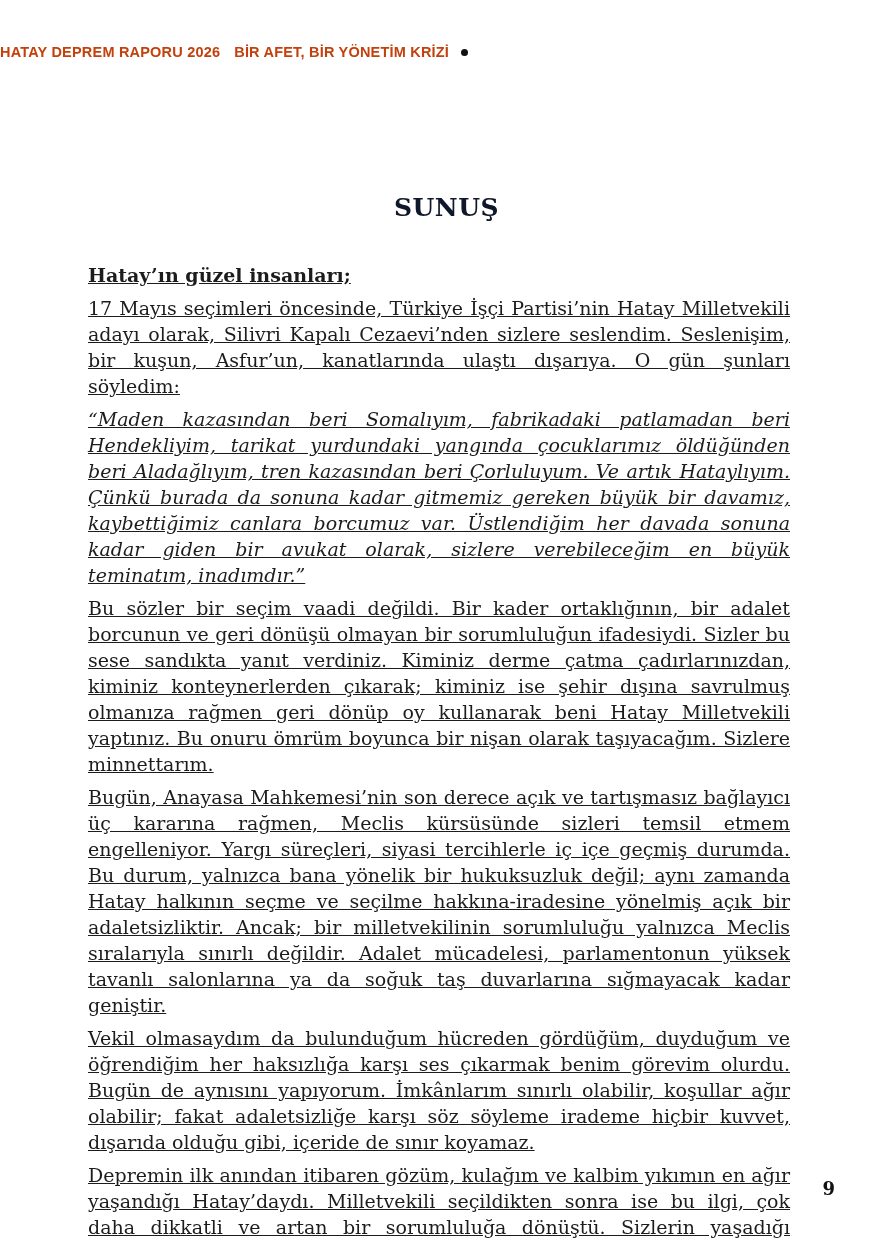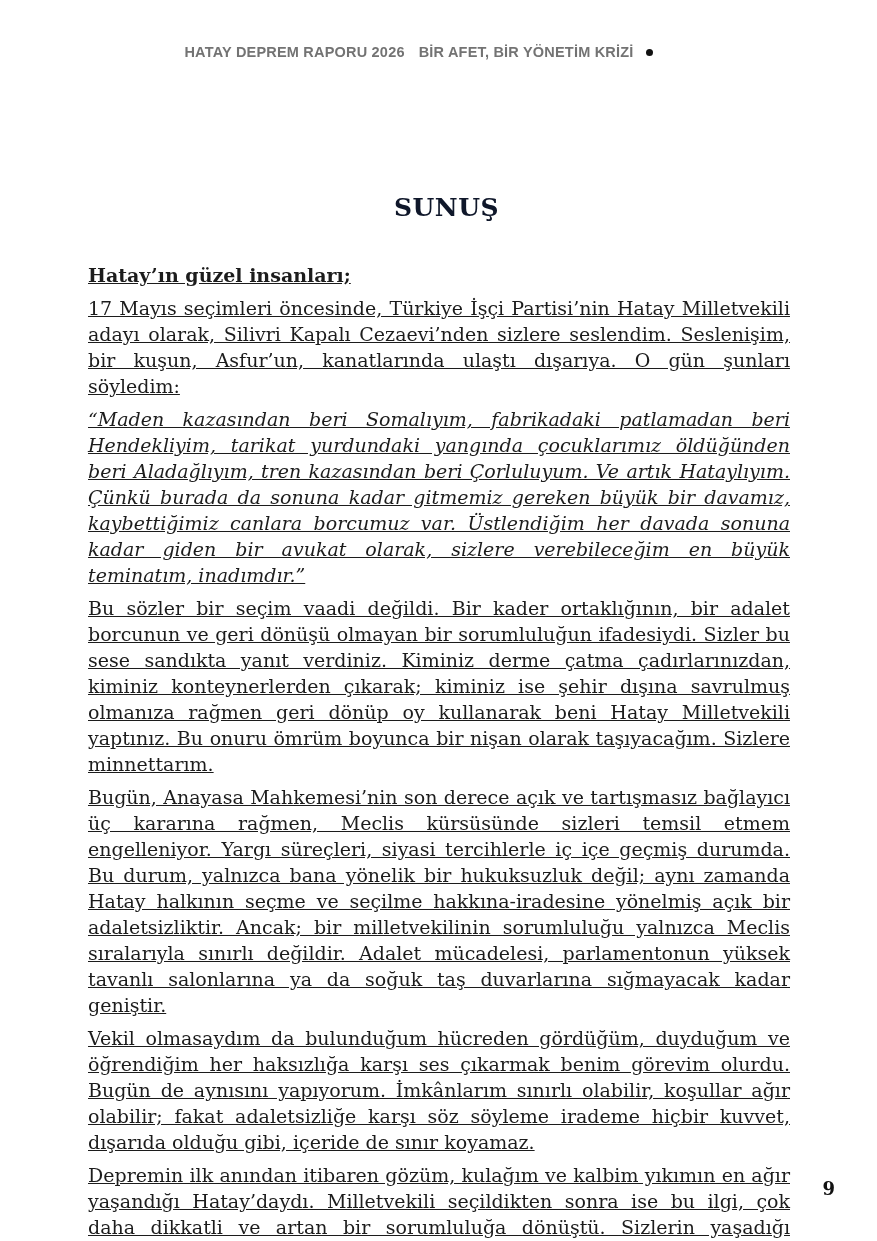--- a/index.html
+++ b/index.html
@@ -17,26 +17,26 @@
     box-sizing: border-box;
     overflow: hidden;
     font-family: "DejaVu Serif", "Liberation Serif", serif;
   }
   
   .running-header {
     position: absolute;
     top: 44px;
     left: 0;
     right: 40px;
-    text-align: center;
+    text-align: left;
     font-family: "Liberation Sans", sans-serif;
     font-weight: 700;
     font-size: 14.5px;
     letter-spacing: 0.2px;
-    color: #737373;
+    color: #c2410c;
     white-space: nowrap;
   }
   .running-header .part1 { margin-right: 14px; }
   .running-header .dot {
     display: inline-block;
     width: 7px;
     height: 7px;
     border-radius: 50%;
     background: #111111;
     margin-left: 12px;

